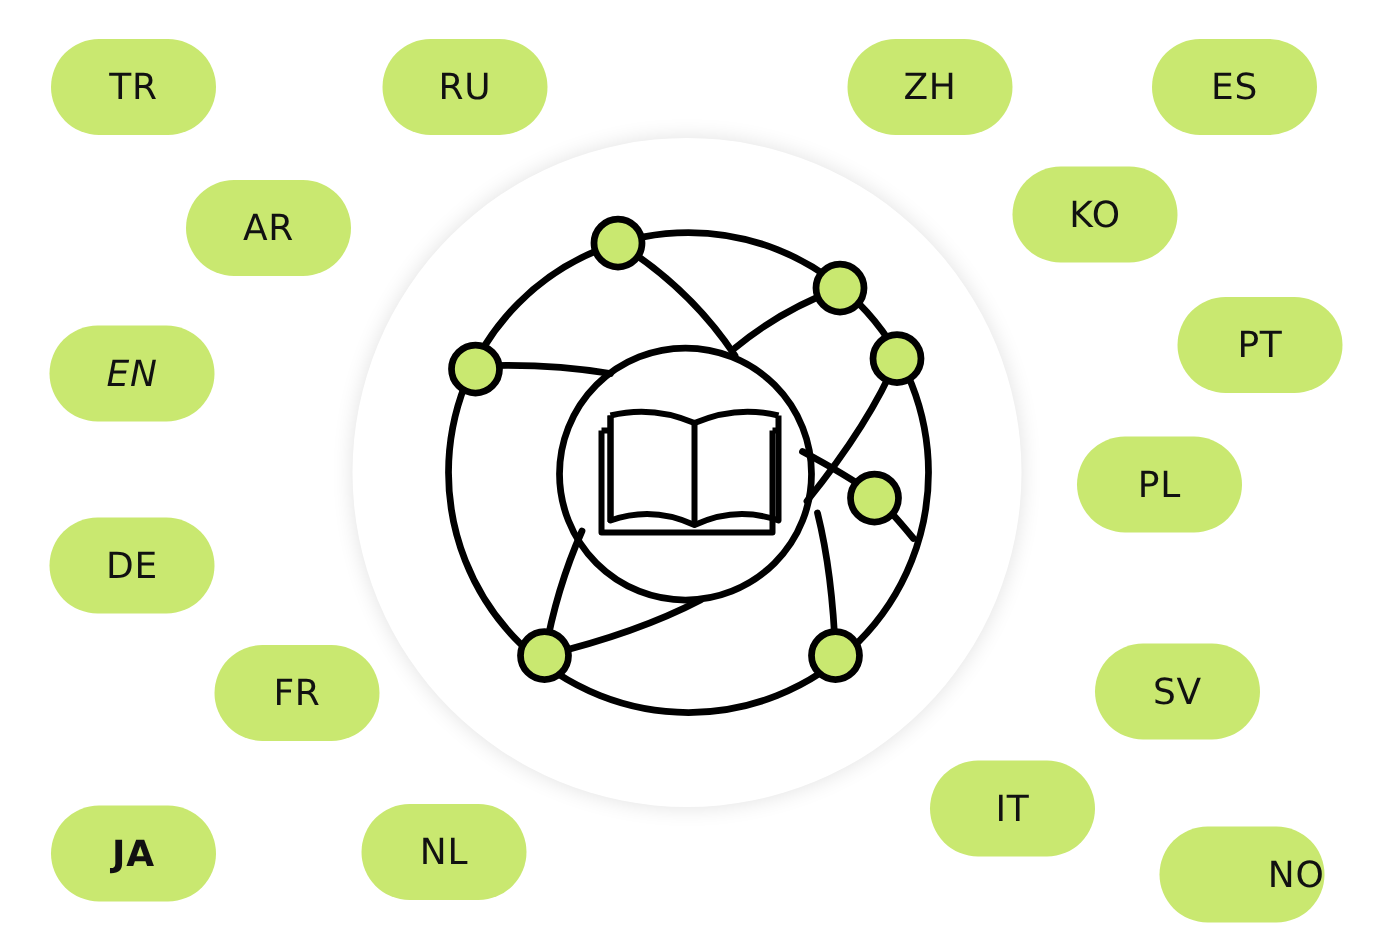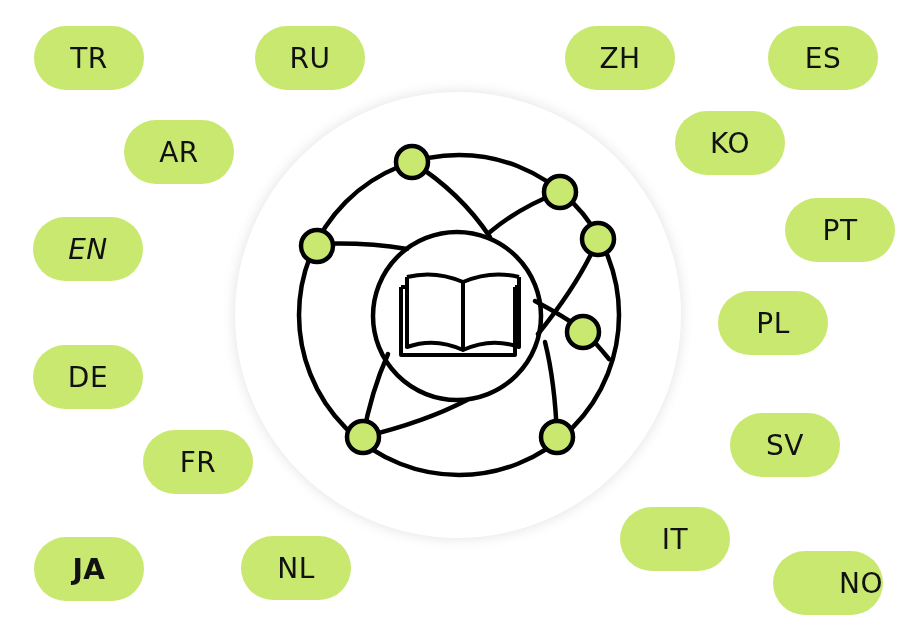--- a/index.html
+++ b/index.html
@@ -1,17 +1,17 @@
 <!DOCTYPE html>
 <html><head>
 <meta charset="utf-8">
 <style>
   html,body{margin:0;padding:0;}
   body{width:916px;height:629px;background:#ffffff;position:relative;overflow:hidden;font-family:"DejaVu Sans","Liberation Sans",sans-serif;}
-  .pill{position:absolute;width:110px;height:64px;border-radius:32px;background:#c9e870;display:flex;align-items:center;justify-content:center;font-size:28px;color:#111;letter-spacing:0.5px;}
+  .pill{position:absolute;width:110px;height:64px;border-radius:32px;background:#c9e870;display:flex;align-items:center;justify-content:center;font-size:24px;color:#111;letter-spacing:0.5px;}
   .hub{position:absolute;left:235px;top:92px;width:446px;height:446px;border-radius:50%;background:#ffffff;box-shadow:0 0 14px rgba(0,0,0,0.12);}
   .hub svg{position:absolute;left:0;top:0;}
 </style>
 </head>
 <body>
 
 <div>
   <div class="pill" style="left:34px;top:26px;">
       <span>TR</span>
     </div>
@@ -38,21 +38,21 @@
     </div>
   <div class="pill" style="left:718px;top:291px;">
       <span>PL</span>
     </div>
   <div class="pill" style="left:33px;top:345px;">
       <span>DE</span>
     </div>
   <div class="pill" style="left:143px;top:430px;">
       <span>FR</span>
     </div>
-  <div class="pill" style="left:730px;top:413px;">
+  <div class="pill" style="left:730px;top:429px;">
       <span>SV</span>
     </div>
   <div class="pill" style="left:34px;top:537px;font-weight:bold;">
       <span>JA</span>
     </div>
   <div class="pill" style="left:241px;top:536px;">
       <span>NL</span>
     </div>
   <div class="pill" style="left:620px;top:507px;">
       <span>IT</span>

